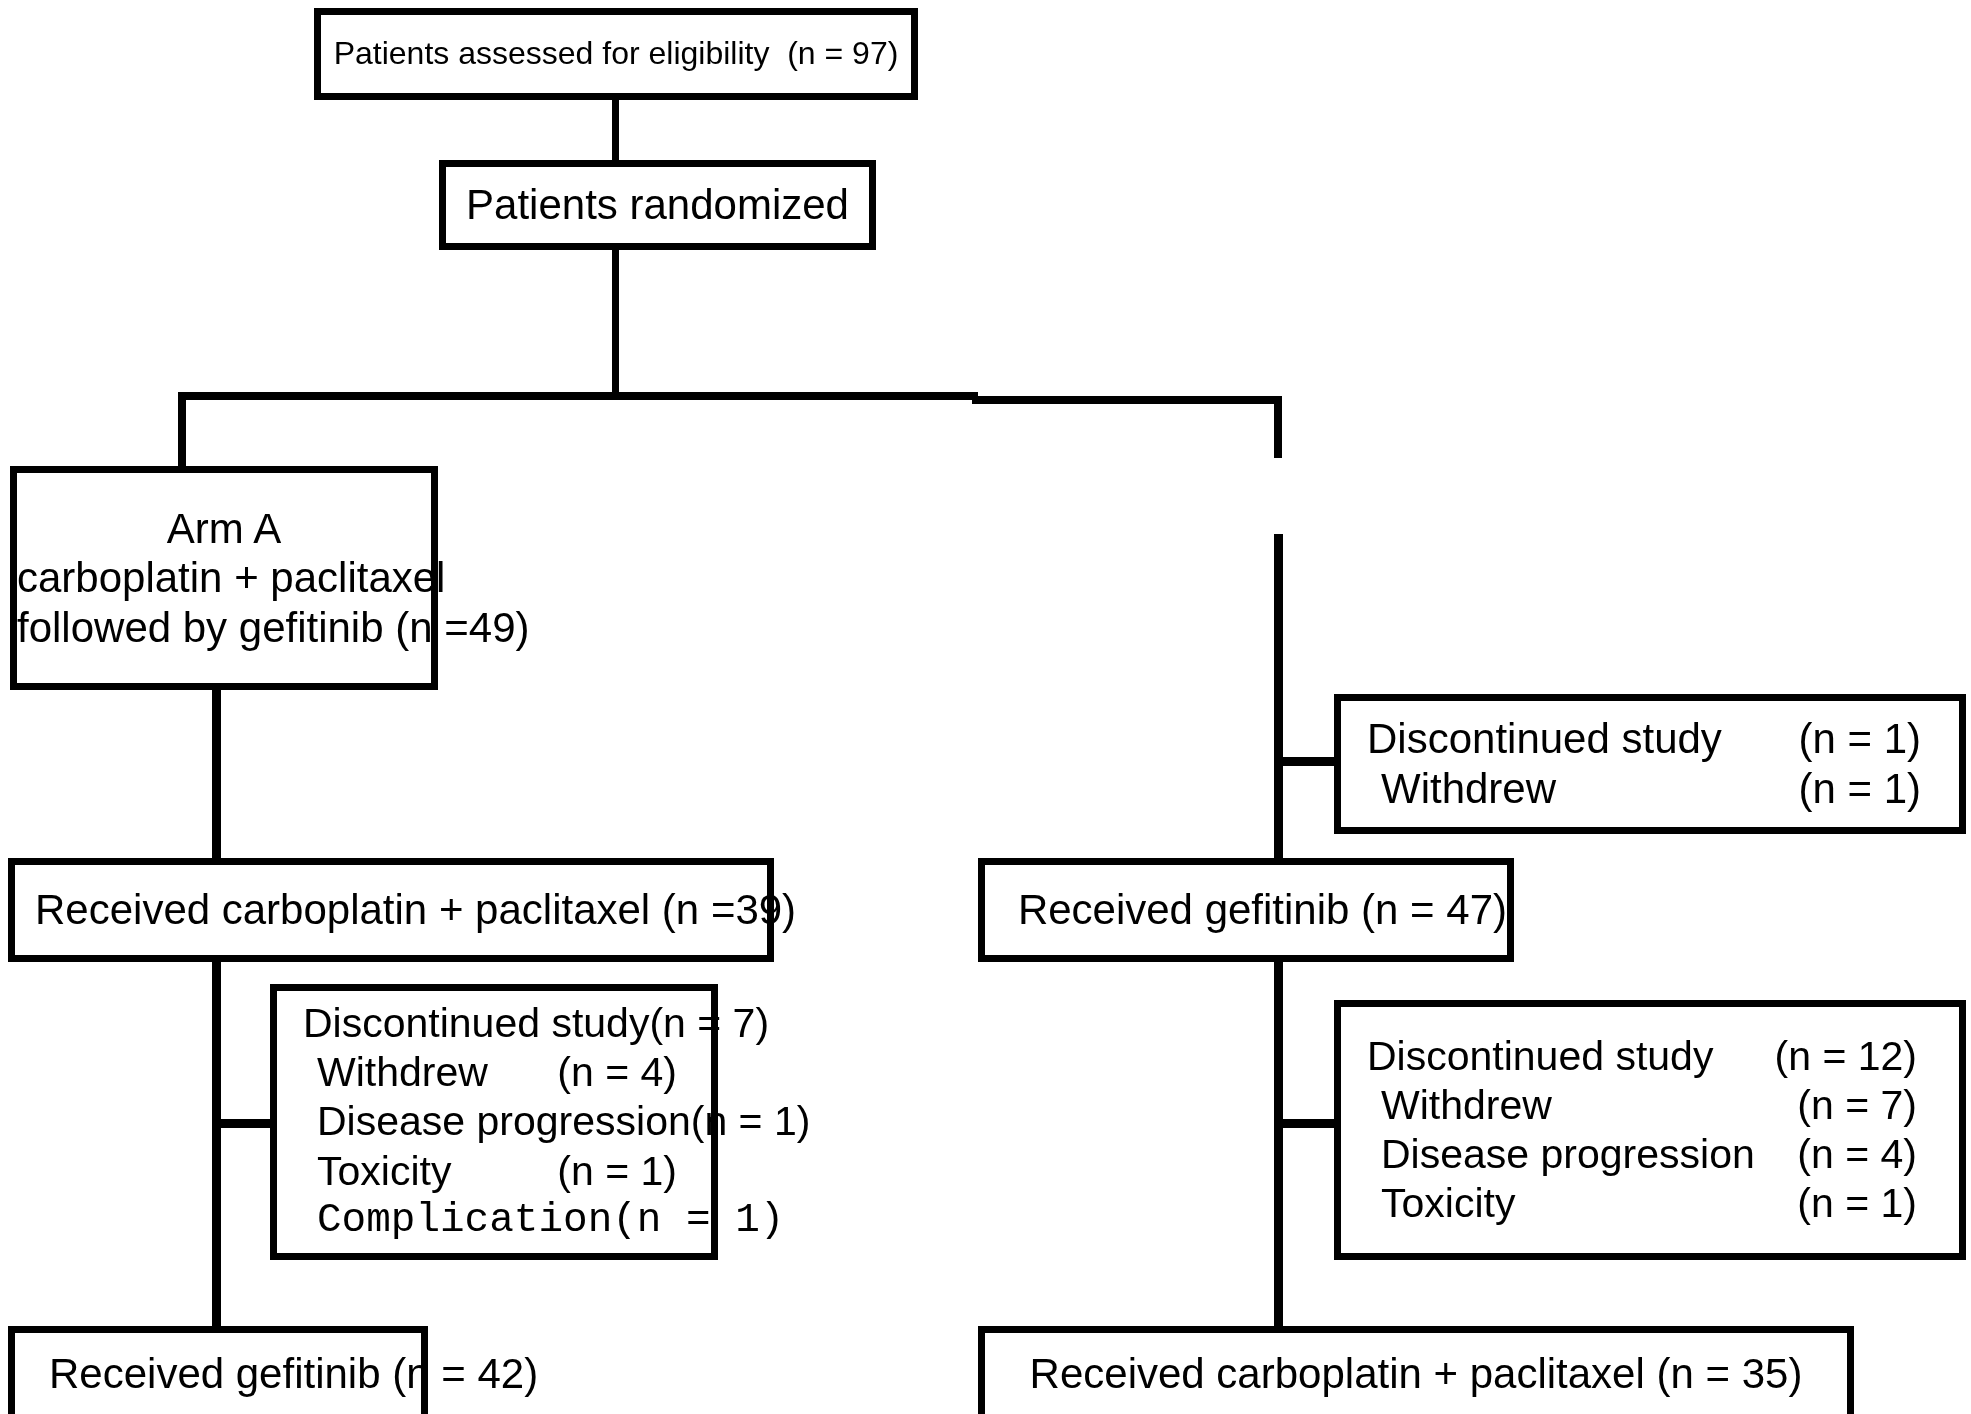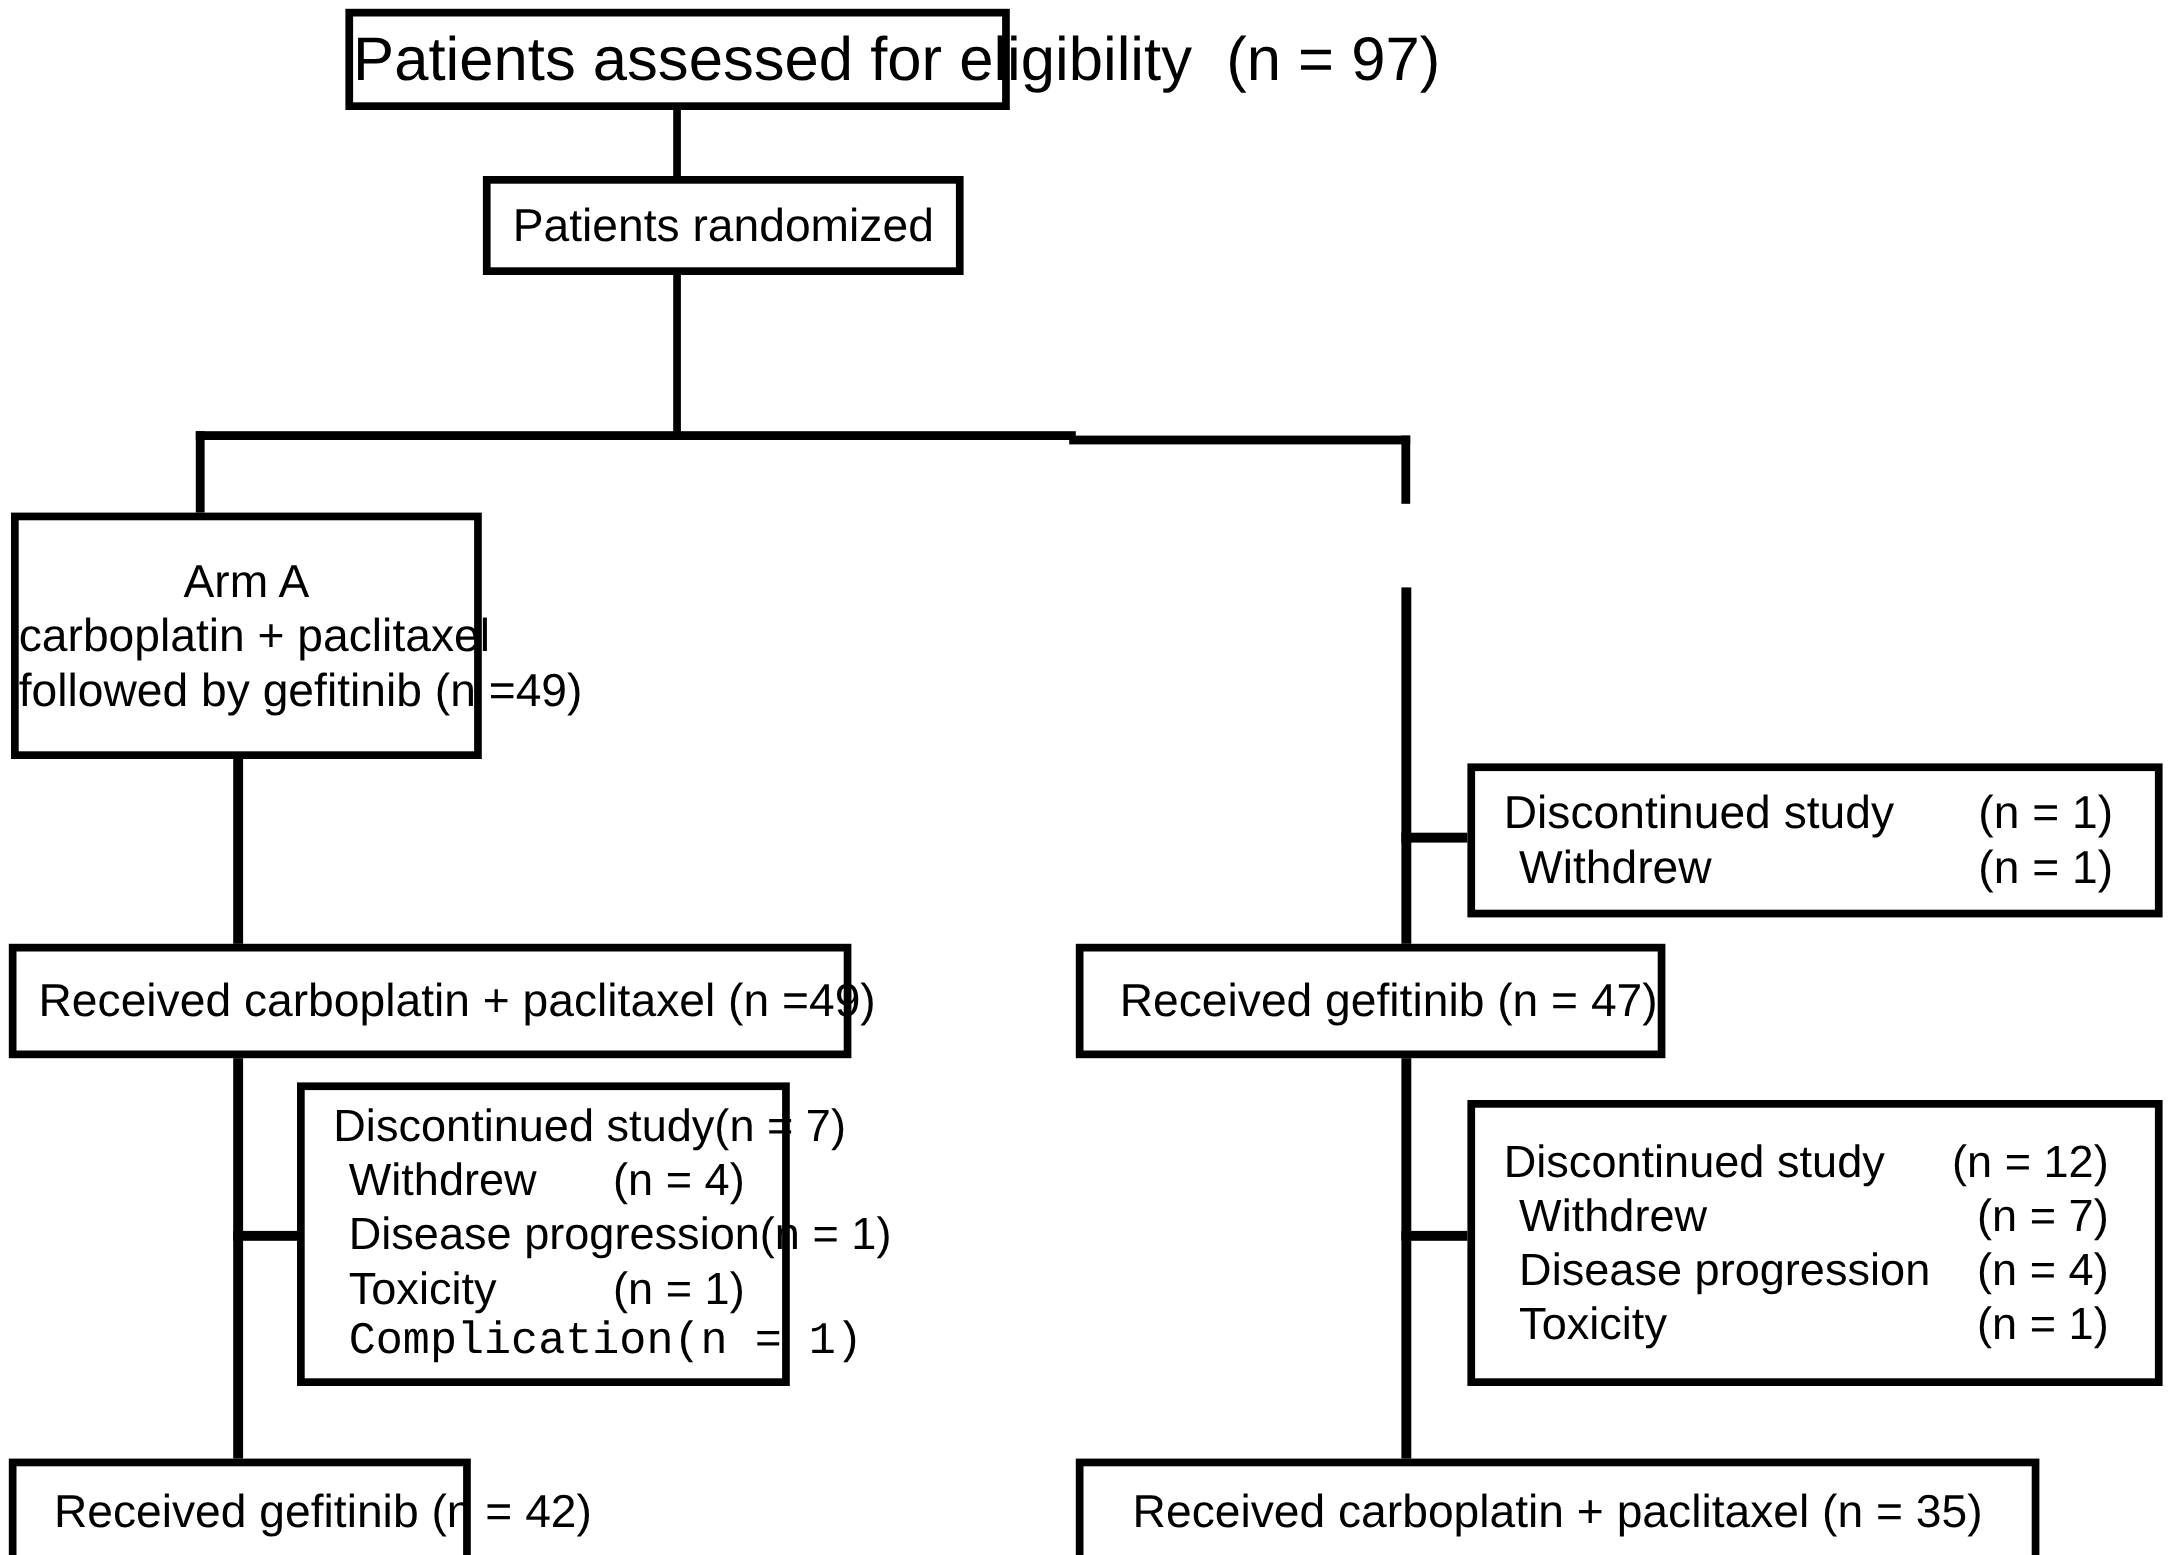--- a/index.html
+++ b/index.html
@@ -26,21 +26,21 @@
     flex-direction: column;
     justify-content: center;
   }
   .node .line {
     white-space: pre;
     line-height: 1.18;
   }
   .c-center .line { text-align: center; }
   .c-left   .line { text-align: left; }
 
-  .t44 { font-size: 56px; }
+  .t44 { font-size: 32px; }
   .t42 { font-size: 42px; }
   .t41 { font-size: 41px; }
 
   
   .rows {
     display: flex;
     flex-direction: column;
     justify-content: center;
     width: 100%;
   }
@@ -107,21 +107,21 @@
         <span class="num">(n = 1)</span>
       </div>
       <div class="row t42" style="padding-left:14px;">
         <span class="lbl">Withdrew</span>
         <span class="num">(n = 1)</span>
       </div>
     </div>
   </div>
 
   <div class="node c-left" style="left:8px; top:858px; width:766px; height:104px; padding-left:20px;">
-    <div class="line t42">Received carboplatin + paclitaxel (n =49)</div>
+    <div class="line t42">Received carboplatin + paclitaxel (n =39)</div>
   </div>
 
   <div class="node c-left" style="left:978px; top:858px; width:536px; height:104px; padding-left:28px;align-items:flex-end;">
     <div class="line t42">Received gefitinib (n = 47)</div>
   </div>
 
   <div class="node" style="left:270px; top:984px; width:448px; height:276px; padding:0 34px 0 26px;">
     <div class="rows">
       <div class="row t41">
         <span class="lbl">Discontinued study</span>

